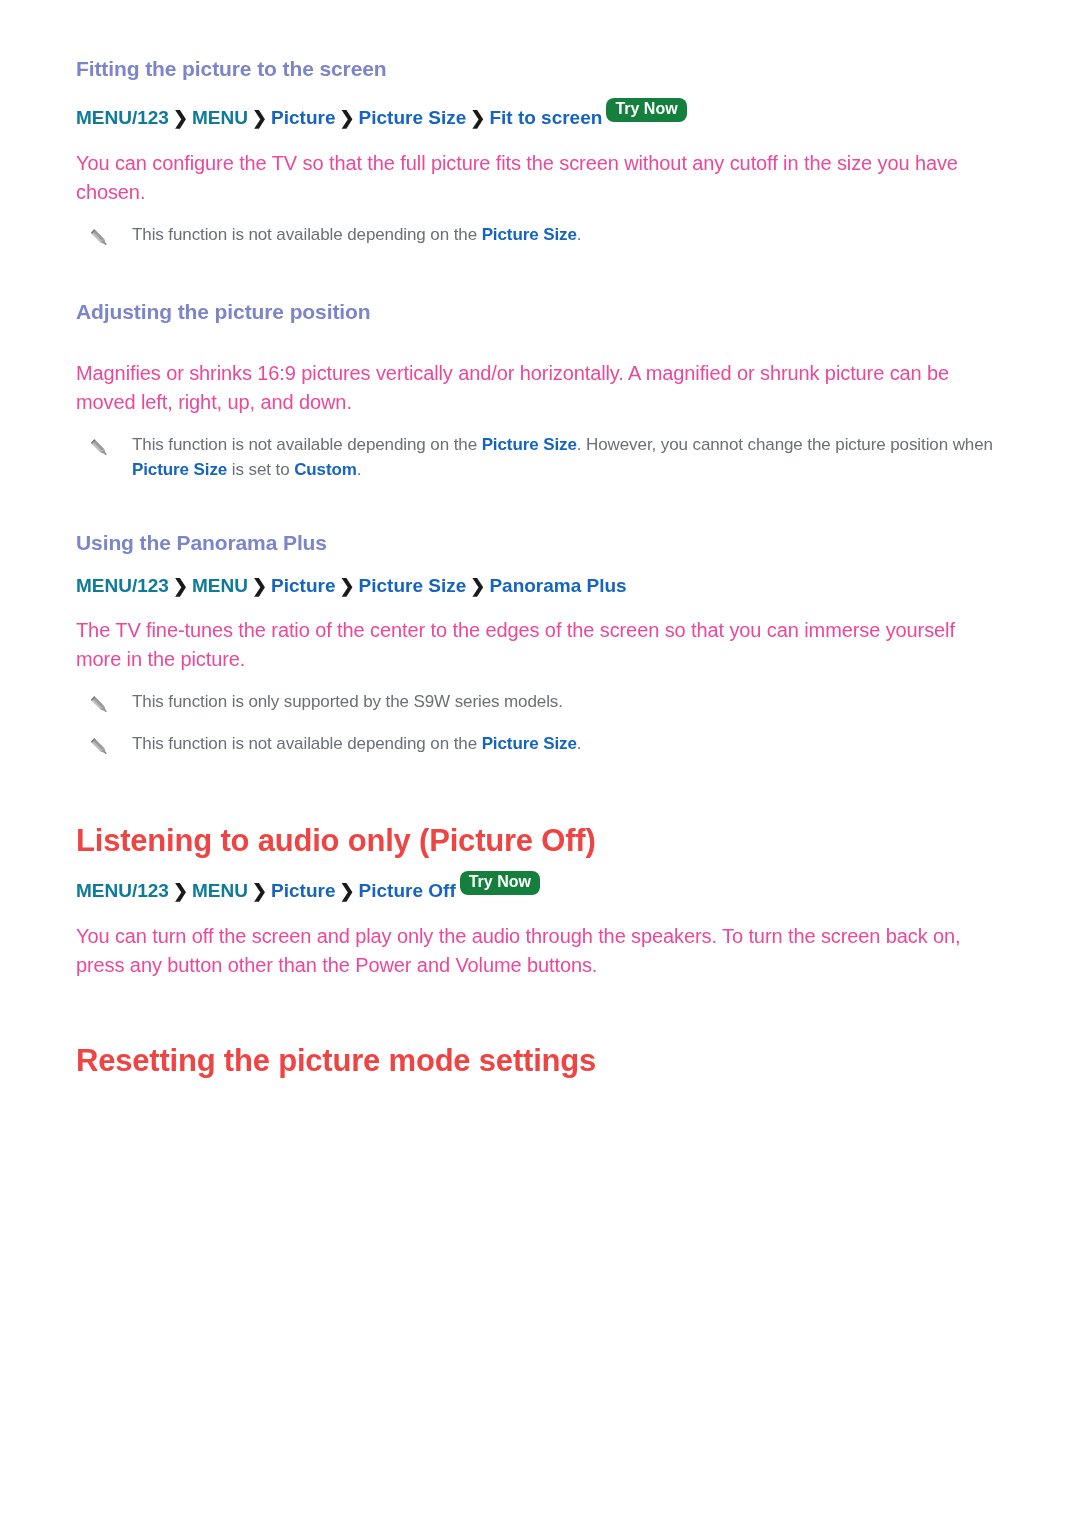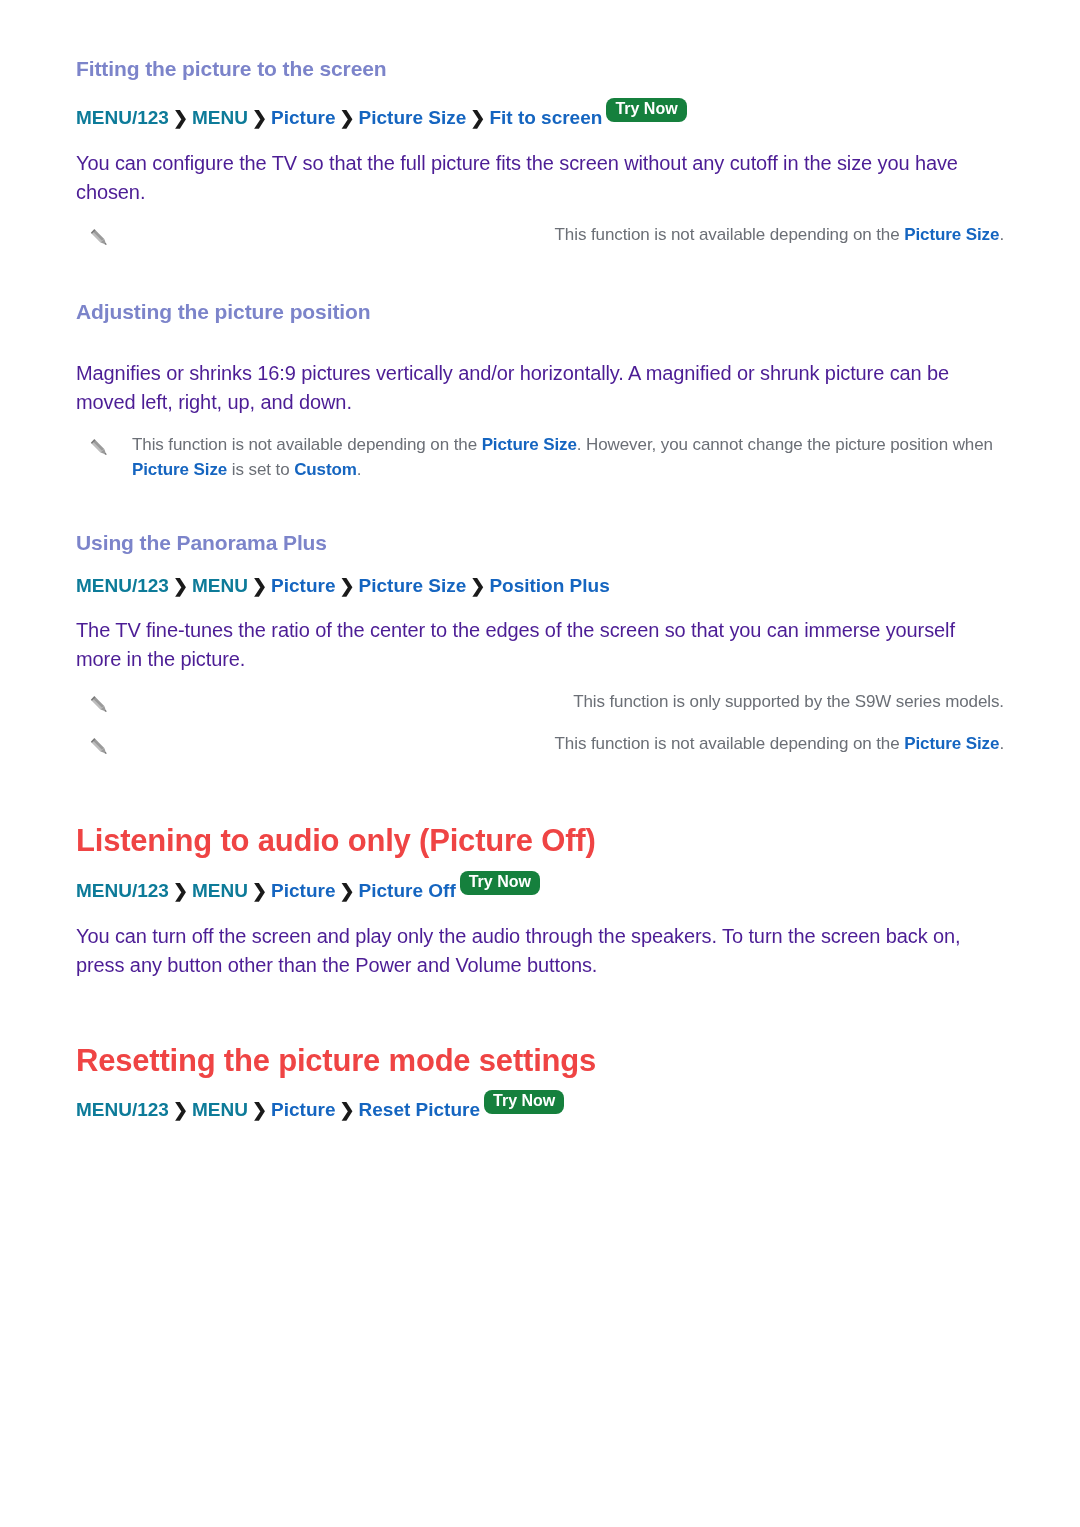--- a/index.html
+++ b/index.html
@@ -71,32 +71,31 @@
     padding: 1px 9px 3px 9px;
     line-height: 1.25;
     vertical-align: 2px;
     margin-left: 4px;
     overflow: hidden;
   }
 
   
   .body {
     font-size: 20px;
-    color: #4c1d95;
+    color: #ec4899;
     line-height: 1.45;
     margin: 0;
     letter-spacing: -0.1px;
   }
 
   
   .note {
     display: flex;
     align-items: flex-start;
     margin: 0;
-    justify-content: space-between;
   }
   .note-icon {
     flex: 0 0 auto;
     width: 24px;
     height: 24px;
     margin-right: 20px;
     margin-top: 4px;
     margin-left: 12px;
   }
   .note-text {
@@ -167,21 +166,21 @@
       </svg>
     </span>
     <span class="note-text"><span>This function is not available depending on the </span><span class="item">Picture Size</span><span>. However, you cannot change the picture position when </span><span class="item">Picture Size</span><span> is set to </span><span class="item">Custom</span><span>.</span></span>
   </div>
 
   <div class="sp-section"></div>
 
   <h3 class="h3">Using the Panorama Plus</h3>
   <div class="sp-h3-path"></div>
   <p class="path">
-    <span class="menu">MENU/123</span><span class="chev">❯</span><span class="menu">MENU</span><span class="chev">❯</span><span class="item">Picture</span><span class="chev">❯</span><span class="item">Picture Size</span><span class="chev">❯</span><span class="item">Position Plus</span>
+    <span class="menu">MENU/123</span><span class="chev">❯</span><span class="menu">MENU</span><span class="chev">❯</span><span class="item">Picture</span><span class="chev">❯</span><span class="item">Picture Size</span><span class="chev">❯</span><span class="item">Panorama Plus</span>
   </p>
   <div class="sp-path-body"></div>
   <p class="body">The TV fine-tunes the ratio of the center to the edges of the screen so that you can immerse yourself more in the picture.</p>
   <div class="sp-body-note"></div>
   <div class="note">
     <span class="note-icon">
       <svg width="24" height="24" viewBox="0 0 24 24">
         <g transform="rotate(-45 12 12)">
           <rect x="10" y="2" width="5" height="13" fill="#9a9a9a"></rect>
           <rect x="10" y="2" width="2.2" height="13" fill="#bdbdbd"></rect>
@@ -216,18 +215,15 @@
   <p class="path">
     <span class="menu">MENU/123</span><span class="chev">❯</span><span class="menu">MENU</span><span class="chev">❯</span><span class="item">Picture</span><span class="chev">❯</span><span class="item">Picture Off</span><span class="badge">Try Now</span>
   </p>
   <div class="sp-path-body"></div>
   <p class="body">You can turn off the screen and play only the audio through the speakers. To turn the screen back on, press any button other than the Power and Volume buttons.</p>
 
   <div class="sp-big-section"></div>
 
   <h2 class="h2">Resetting the picture mode settings</h2>
   <div class="sp-h2-path"></div>
-  <p class="path">
-    <span class="menu">MENU/123</span><span class="chev">❯</span><span class="menu">MENU</span><span class="chev">❯</span><span class="item">Picture</span><span class="chev">❯</span><span class="item">Reset Picture</span><span class="badge">Try Now</span>
-  </p>
   <div class="sp-path-body"></div>
 
 </div>
 
 </body></html>

